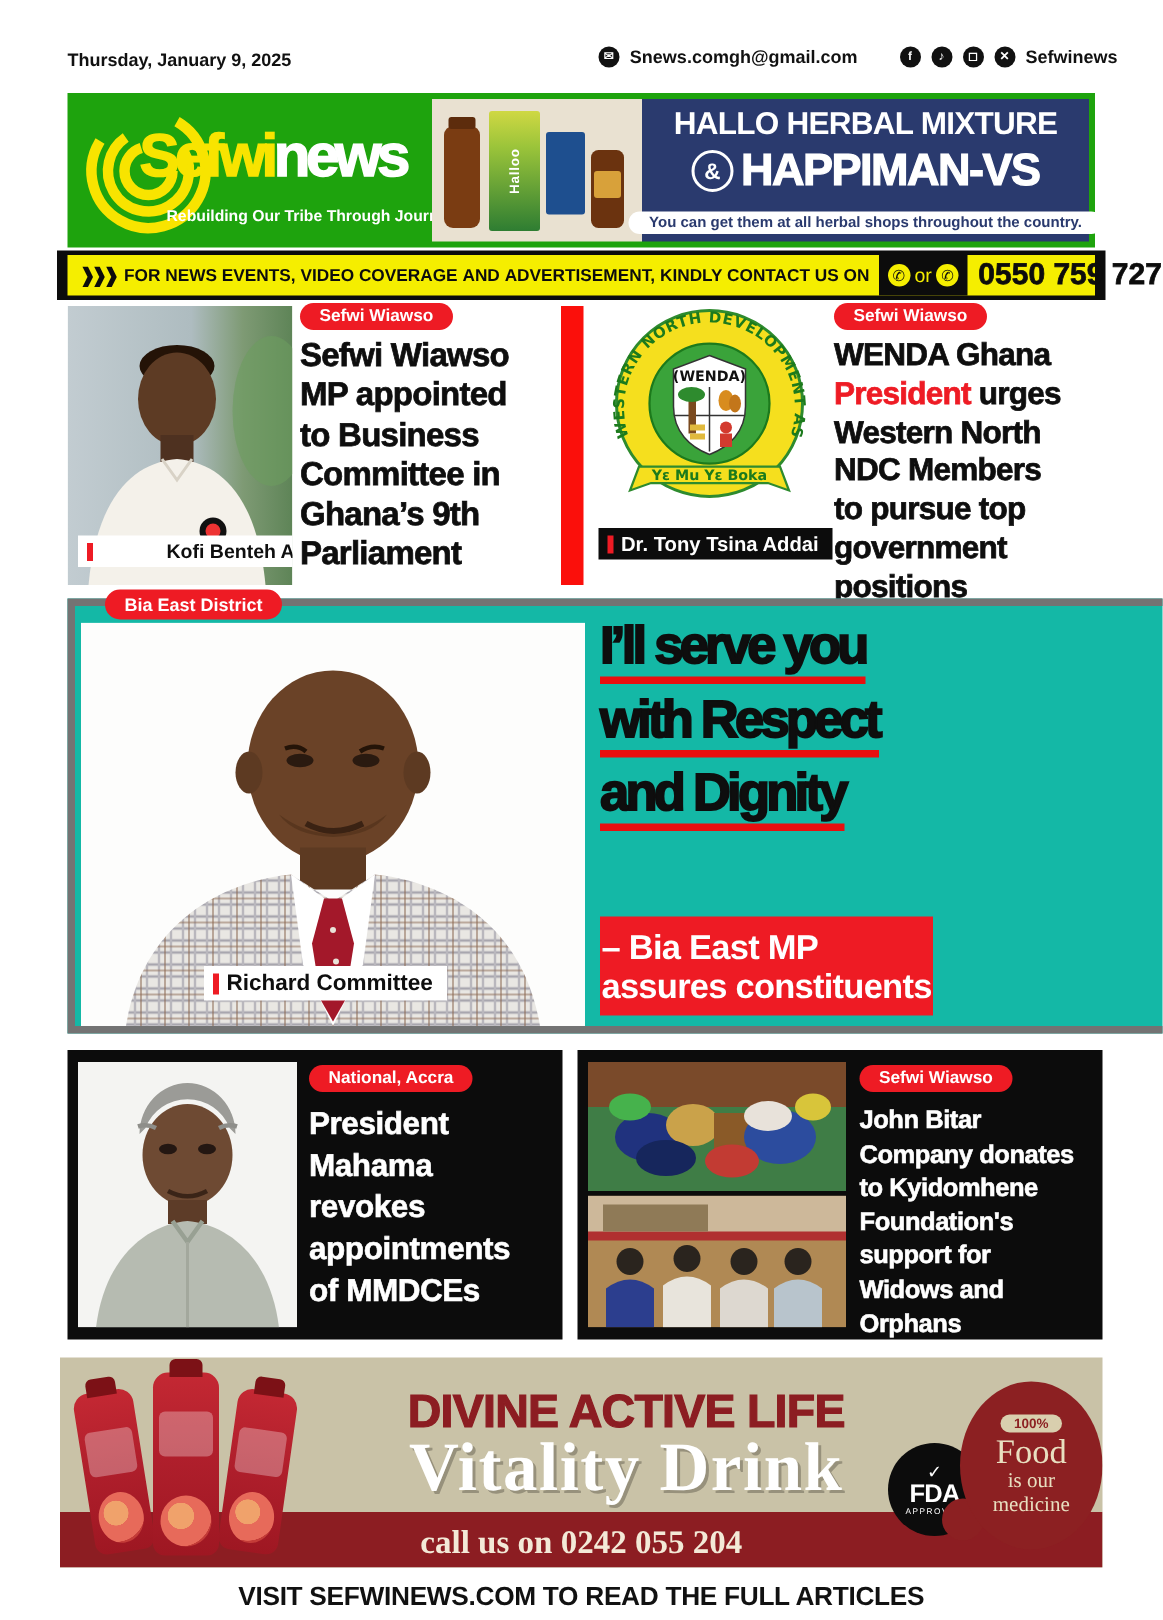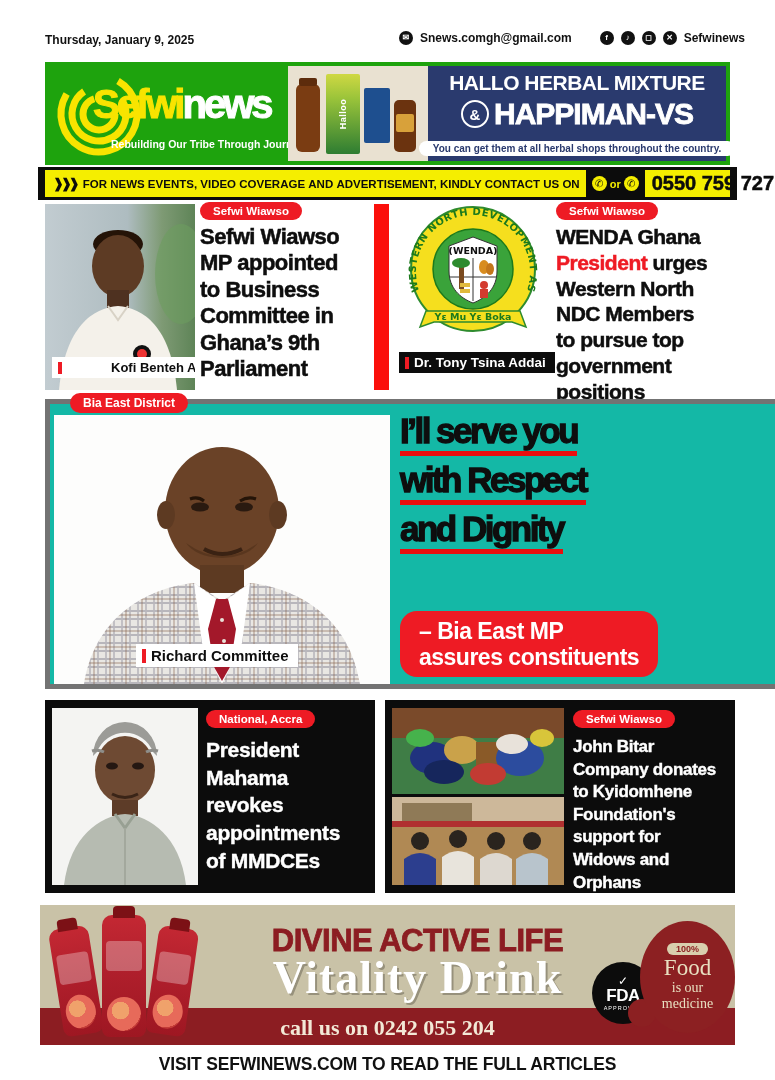--- a/index.html
+++ b/index.html
@@ -31,42 +31,42 @@
   .contactbar{left:38px;top:167px;width:699px;height:33px;background:#0c0c0c;}
   .ystrip{left:7px;top:3px;width:685px;height:27px;background:#f5ee00;display:flex;
           align-items:center;padding:0 4px 0 8px;box-sizing:border-box;}
   .chev{font-size:13px;font-weight:900;letter-spacing:-3px;color:#0c0c0c;margin-right:6px;}
   .cb-text{font-size:11.5px;color:#0c0c0c;white-space:nowrap;}
   .cb-text .b{font-weight:900;} .cb-text .n{font-weight:700;}
   .phonebox{background:#0c0c0c;height:27px;display:flex;align-items:center;gap:3px;
             padding:0 6px;margin-left:6px;}
   .pic{width:15px;height:15px;border-radius:50%;background:#f5ee00;color:#0c0c0c;display:inline-flex;
        align-items:center;justify-content:center;font-size:10px;}
-  .orl{color:#f5ee00;font-size:11px;font-weight:700;}
+  .orl{color:#f5ee00;font-size:13px;font-weight:400;}
   .phonenum{font-size:20px;font-weight:900;color:#0c0c0c;letter-spacing:0;margin-left:7px;
             -webkit-text-stroke:0.5px #0c0c0c;white-space:nowrap;}
   
   .pill{background:#ee1b24;color:#fff;font-size:11.5px;font-weight:800;padding:3px 13px;
         border-radius:11px;display:inline-block;white-space:nowrap;}
   .hl{font-weight:900;color:#0e0e0e;white-space:pre-line;letter-spacing:-0.5px;
       -webkit-text-stroke:0.5px currentColor;}
   .red-t{color:#ee1b24;}
   .caption{background:#fff;color:#0e0e0e;font-weight:800;display:inline-flex;align-items:center;
            padding:3px 9px 3px 6px;white-space:nowrap;}
   .caption.dark{background:#0c0c0c;color:#fff;}
   .redbar{display:inline-block;width:4px;height:12px;background:#ee1b24;margin-right:5px;}
   .vdivider{left:374px;top:204px;width:15px;height:186px;background:#fb0f0b;}
   
   .mainbox{left:45px;top:399px;width:747px;height:290px;border:5px solid #737373;background:#14b8a6;
            box-sizing:border-box;}
   .bigline{display:inline-block;font-size:35px;font-weight:900;letter-spacing:-2.5px;line-height:1.0;
            color:#0e0e0e;-webkit-text-stroke:1.3px #0e0e0e;border-bottom:5px solid #e90f0f;
            padding-bottom:3px;margin-bottom:6px;white-space:nowrap;}
   .subheadbox{background:#ee1b24;color:#fff;font-size:23px;font-weight:900;line-height:1.14;
-              padding:7px 19px;white-space:pre-line;display:inline-block;letter-spacing:-0.5px;border-radius:17px;}
+              padding:7px 1px;white-space:pre-line;display:inline-block;letter-spacing:-0.5px;}
   
   .storybox{background:#0c0c0c;}
   .hl-w{color:#fff;font-weight:800;white-space:pre-line;letter-spacing:-0.3px;
         -webkit-text-stroke:0.4px #fff;}
   
   .adbox{left:40px;top:905px;width:695px;height:140px;background:#c9c2a7;overflow:hidden;}
   .adstrip{left:0;top:103px;width:695px;height:37px;background:#8c1d22;}
   .ad-title{font-size:31px;font-weight:900;color:#8c1d22;letter-spacing:-0.5px;text-align:center;
             -webkit-text-stroke:0.8px #8c1d22;}
   .ad-sub{font-family:"Liberation Serif",serif;font-size:46px;font-weight:700;color:#fff;

